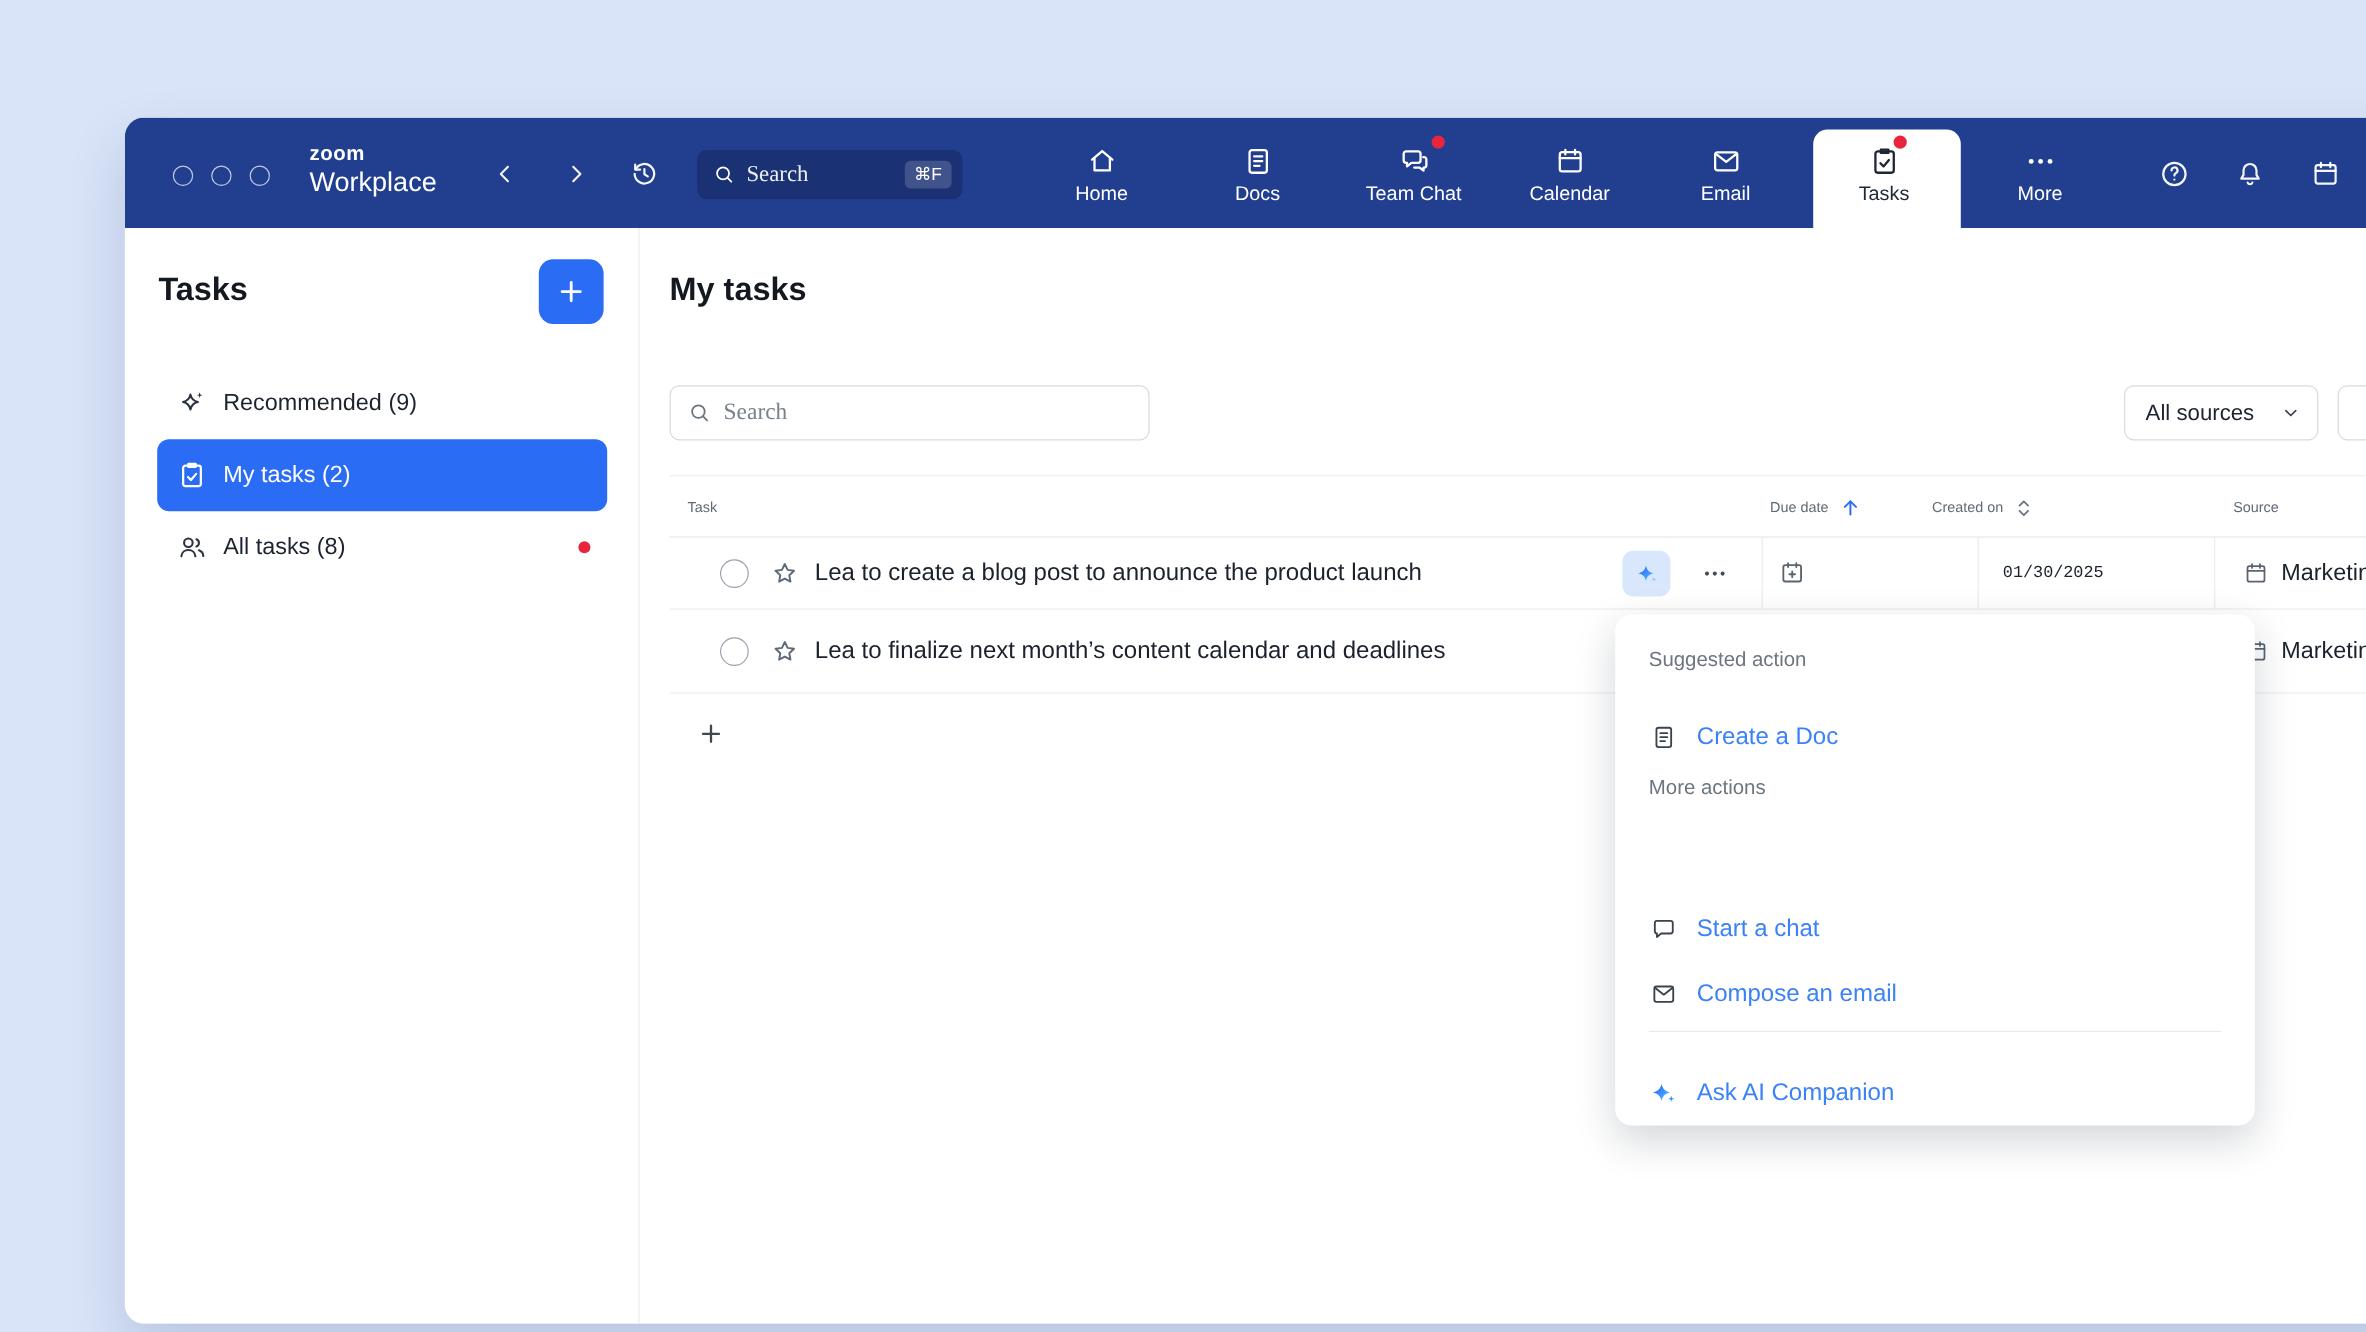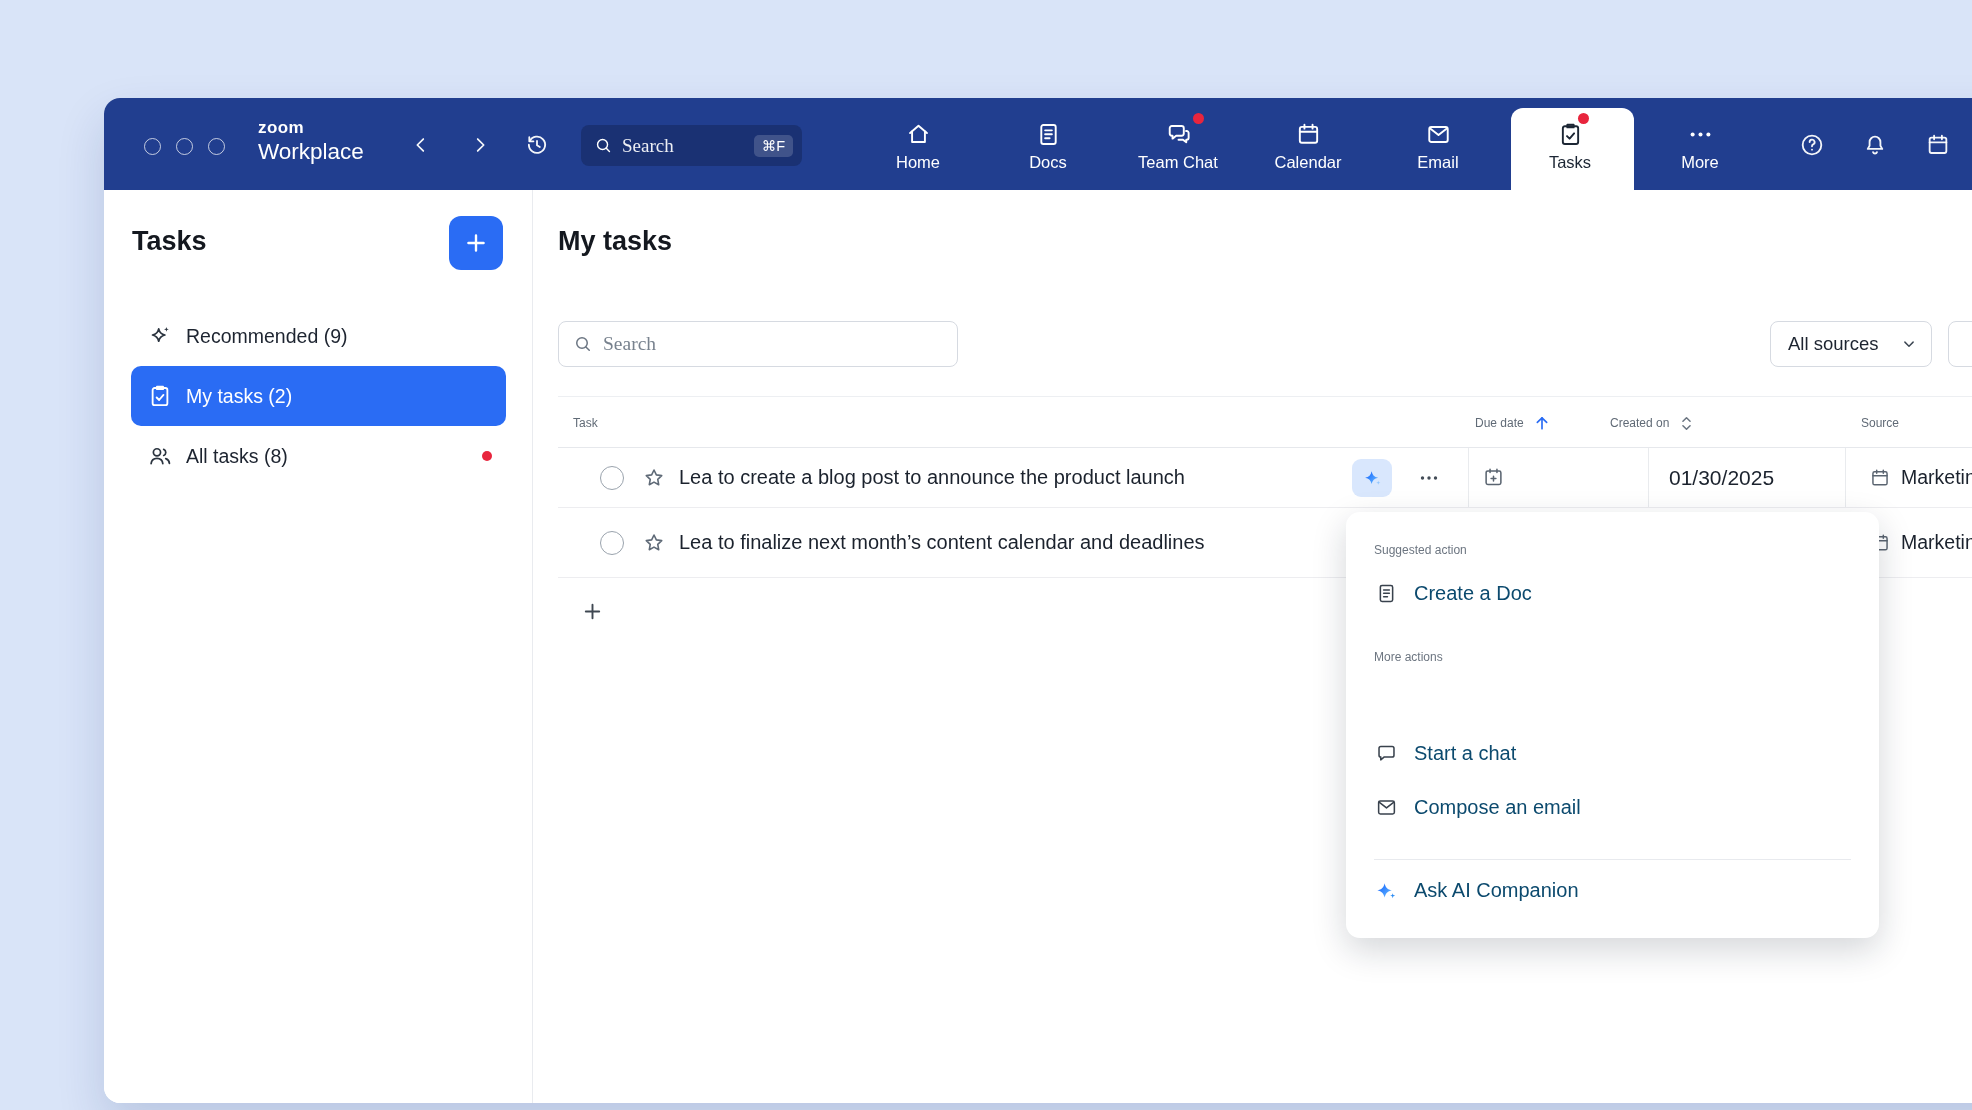--- a/index.html
+++ b/index.html
@@ -91,32 +91,32 @@
   .cb { position: absolute; width: 24px; height: 24px; border: 1.5px solid #9aa3ad; border-radius: 50%; background: #fff; }
   .rowstar { position: absolute; color: #5f6a77; }
   .t-title { position: absolute; left: 121px; top: 0; bottom: 0; display: flex; align-items: center; font-size: 20px; color: #1b222d; }
   .ai-chip {
     position: absolute; left: 794px; width: 40px; height: 38px; border-radius: 9px;
     background: #d9e7fd; display: flex; align-items: center; justify-content: center;
   }
   .row-more { position: absolute; left: 852px; width: 38px; height: 36px; display: flex; align-items: center; justify-content: center; color: #434c57; }
   .vline { position: absolute; top: 0; bottom: 0; width: 1px; background: #e9ebee; }
   .cell-ico { position: absolute; color: #5a6470; }
-  .t-created { position: absolute; left: 1111px; top: 0; bottom: 0; display: flex; align-items: center; font-size: 21px; color: #1b222d; }
+  .t-created { position: absolute; left: 1111px; top: 0; bottom: 0; display: flex; align-items: center; font-size: 14px; color: #1b222d; font-family: Liberation Mono, monospace; }
   .t-source { position: absolute; left: 1343px; top: 0; bottom: 0; display: flex; align-items: center; font-size: 19.5px; color: #1b222d; white-space: nowrap; }
   .add-task-btn { position: absolute; left: 44px; top: 406px; width: 30px; height: 30px; display: flex; align-items: center; justify-content: center; color: #3f4852; }
 
   
   .menu {
     position: absolute; left: 1346px; top: 512px; width: 533px; height: 426px;
     background: #fff; border-radius: 14px; box-shadow: 0 12px 34px rgba(18,28,45,.18);
     z-index: 60;
   }
-  .m-label { position: absolute; left: 28px; height: 24px; display: flex; align-items: center; font-size: 12px; color: #6c7580; }
-  .m-item { position: absolute; left: 28px; right: 28px; height: 44px; display: flex; align-items: flex-start; gap: 16px; font-size: 20px; color: #0c4a6e; border-radius: 8px; }
+  .m-label { position: absolute; left: 28px; height: 24px; display: flex; align-items: center; font-size: 17px; color: #6c7580; }
+  .m-item { position: absolute; left: 28px; right: 28px; height: 44px; display: flex; align-items: flex-end; gap: 16px; font-size: 20px; color: #3b82f6; border-radius: 8px; }
   .m-item .icon { color: #39424d; width: 24px; display: flex; justify-content: center; }
   .m-divider { position: absolute; left: 28px; right: 28px; top: 347px; height: 1px; background: #e8eaee; }
 </style>
 </head>
 <body>
 
 <div class="window">
 
   <header class="topbar">
     <span class="tl" style="left:40px"></span>

